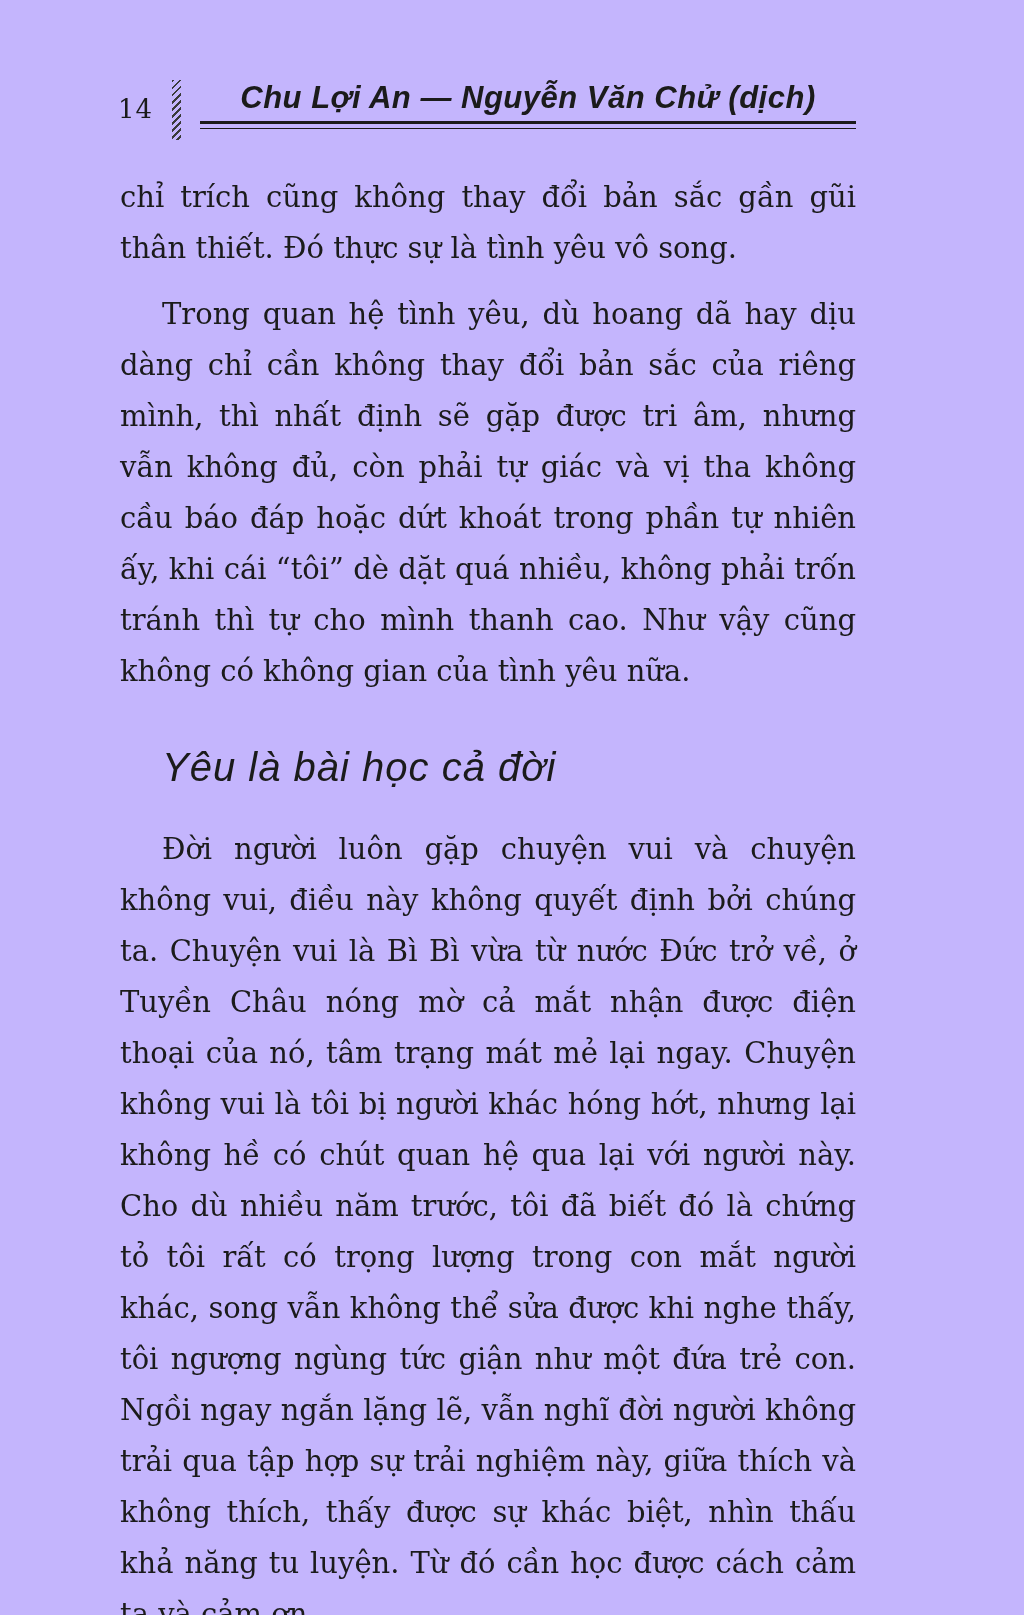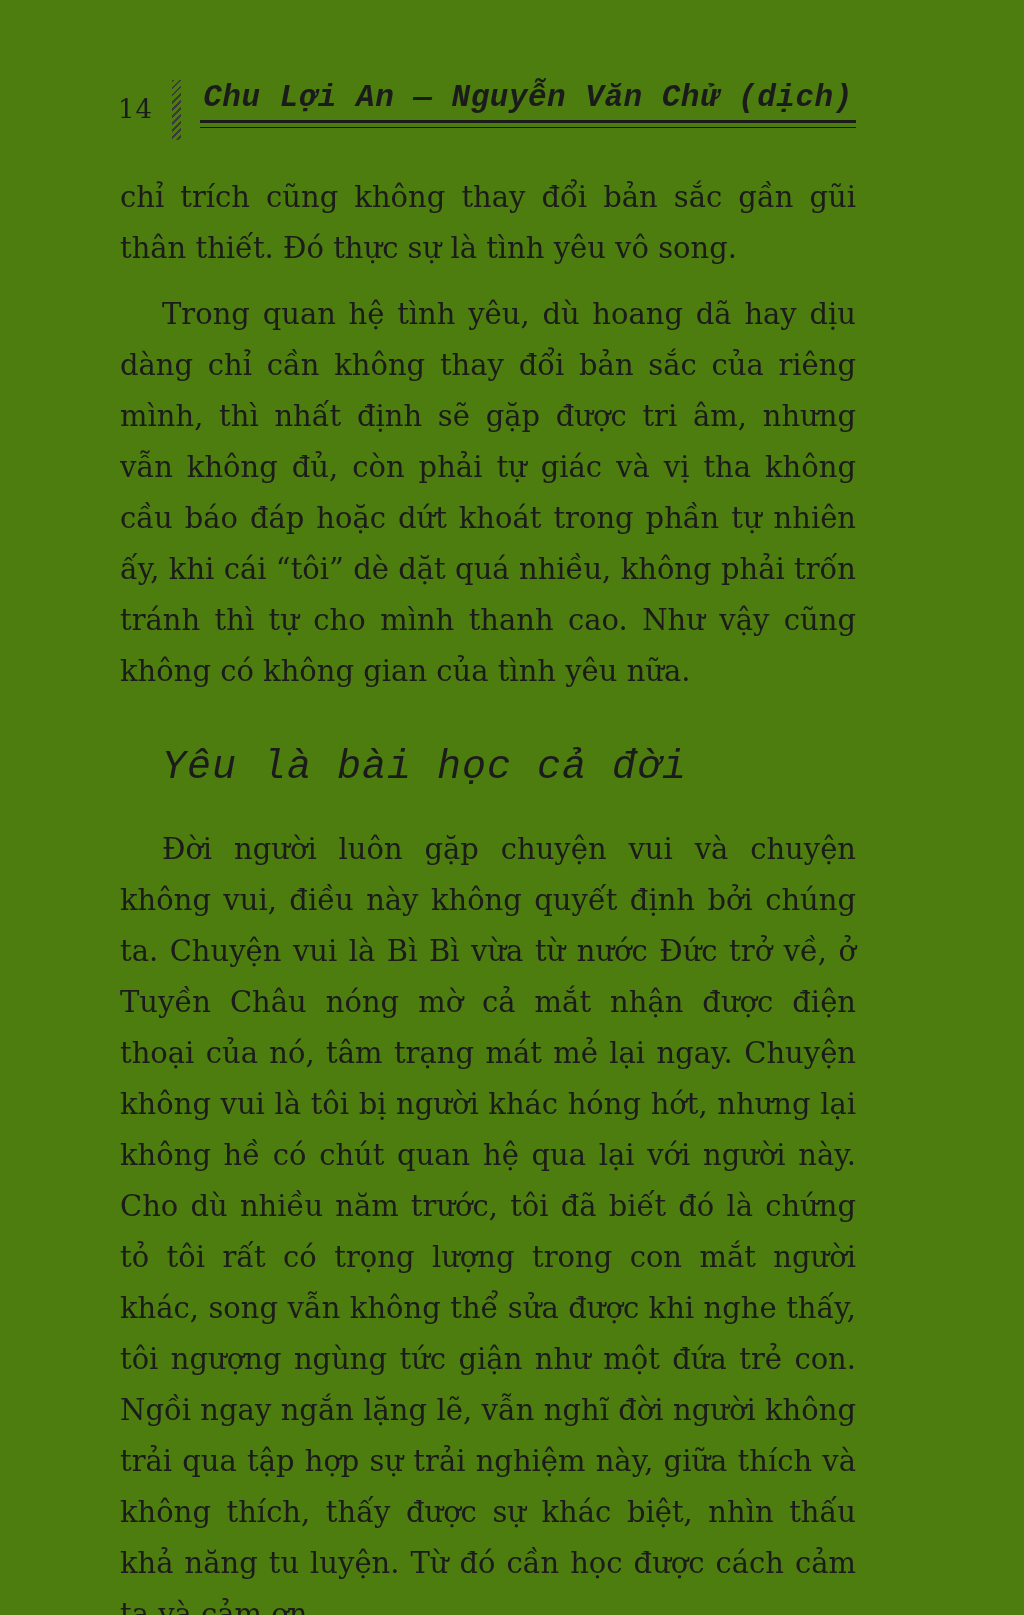--- a/index.html
+++ b/index.html
@@ -5,21 +5,21 @@
   html, body {
     margin: 0;
     padding: 0;
     background: #e8e8e8;
   }
   .page {
     position: relative;
     width: 1024px;
     height: 1615px;
     margin: 0 auto;
-    background: #4d7c0f;
+    background: #c4b5fd;
     color: #1b1b1b;
     font-family: "DejaVu Serif", serif;
     overflow: hidden;
   }
 
   
   .page-header {
     position: absolute;
     top: 80px;
     left: 0;
@@ -47,21 +47,21 @@
     );
   }
   .header-block {
     position: absolute;
     left: 200px;
     top: 0;
     width: 656px;
   }
   .header-title {
     text-align: center;
-    font-family: Liberation Mono, monospace;
+    font-family: Liberation Sans, sans-serif;
     font-style: italic;
     font-weight: bold;
     font-size: 31px;
     letter-spacing: 0.5px;
     white-space: nowrap;
   }
   .header-rule {
     margin-top: 5px;
     height: 4px;
     border-top: 3px solid #1b1b1b;
@@ -82,21 +82,21 @@
     text-align: justify;
     text-indent: 42px;
     font-family: "DejaVu Serif", serif;
     color: #1b1b1b;
   }
   .content p.no-indent {
     text-indent: 0;
   }
   .section-heading {
     margin: 48px 0 34px 42px;
-    font-family: Liberation Mono, monospace;
+    font-family: Liberation Sans, sans-serif;
     font-style: italic;
     font-size: 40px;
     font-weight: 500;
     letter-spacing: 1px;
     color: #1b1b1b;
   }
 </style>
 </head>
 <body>
 

